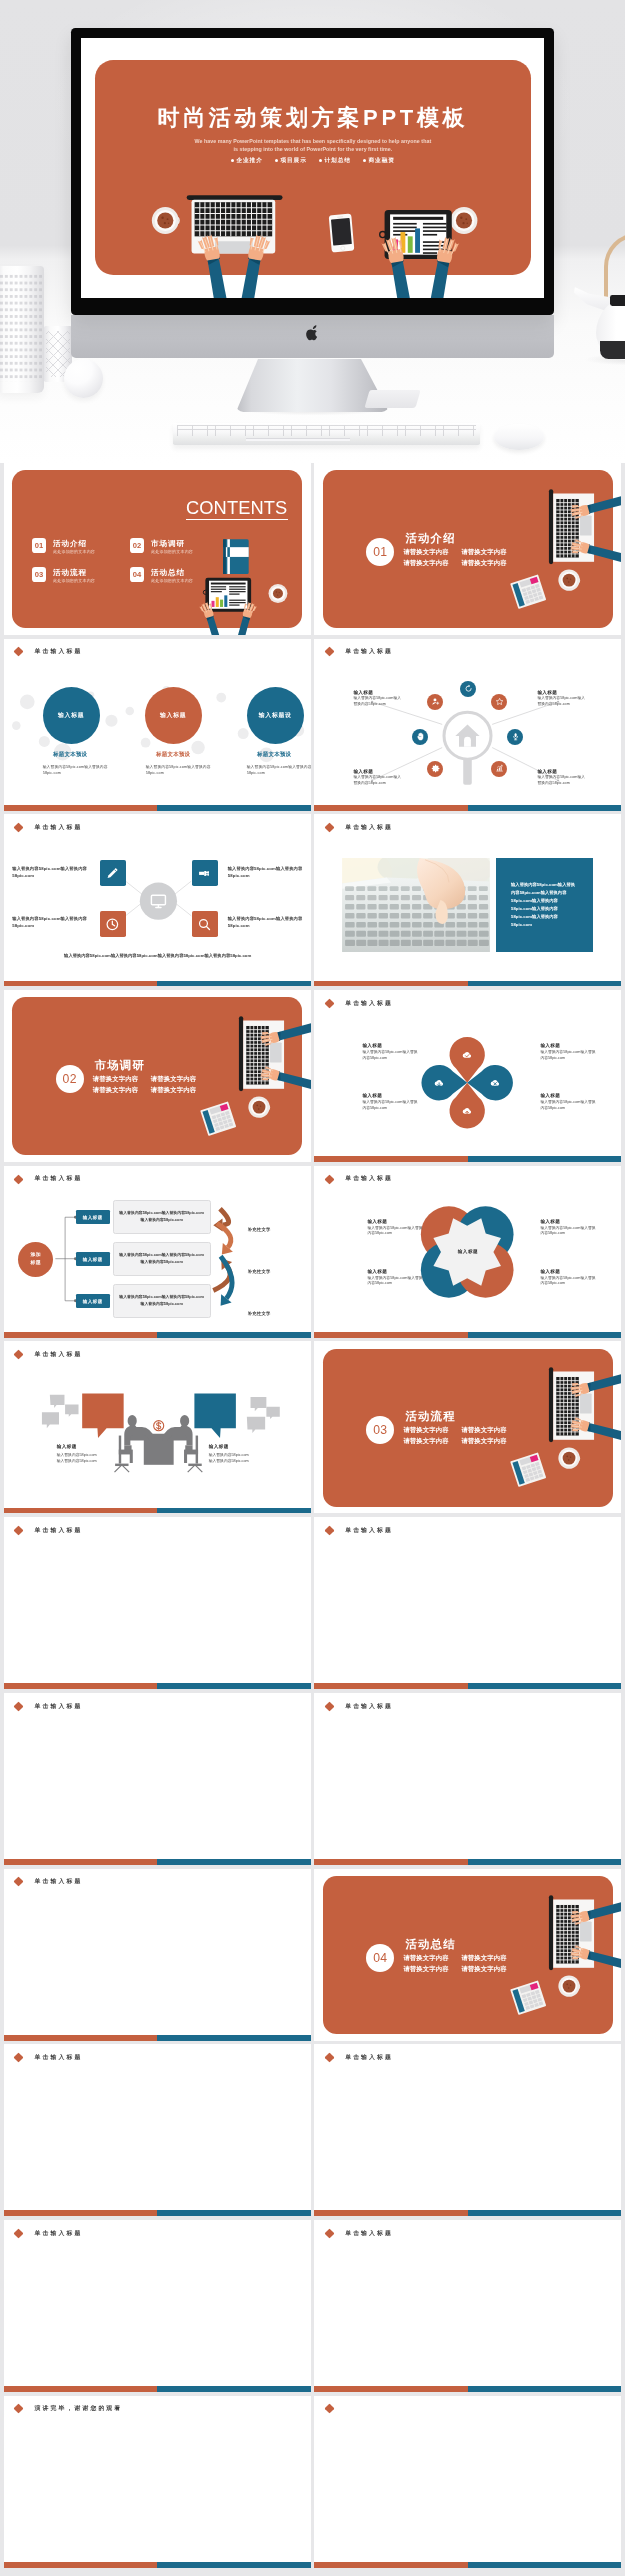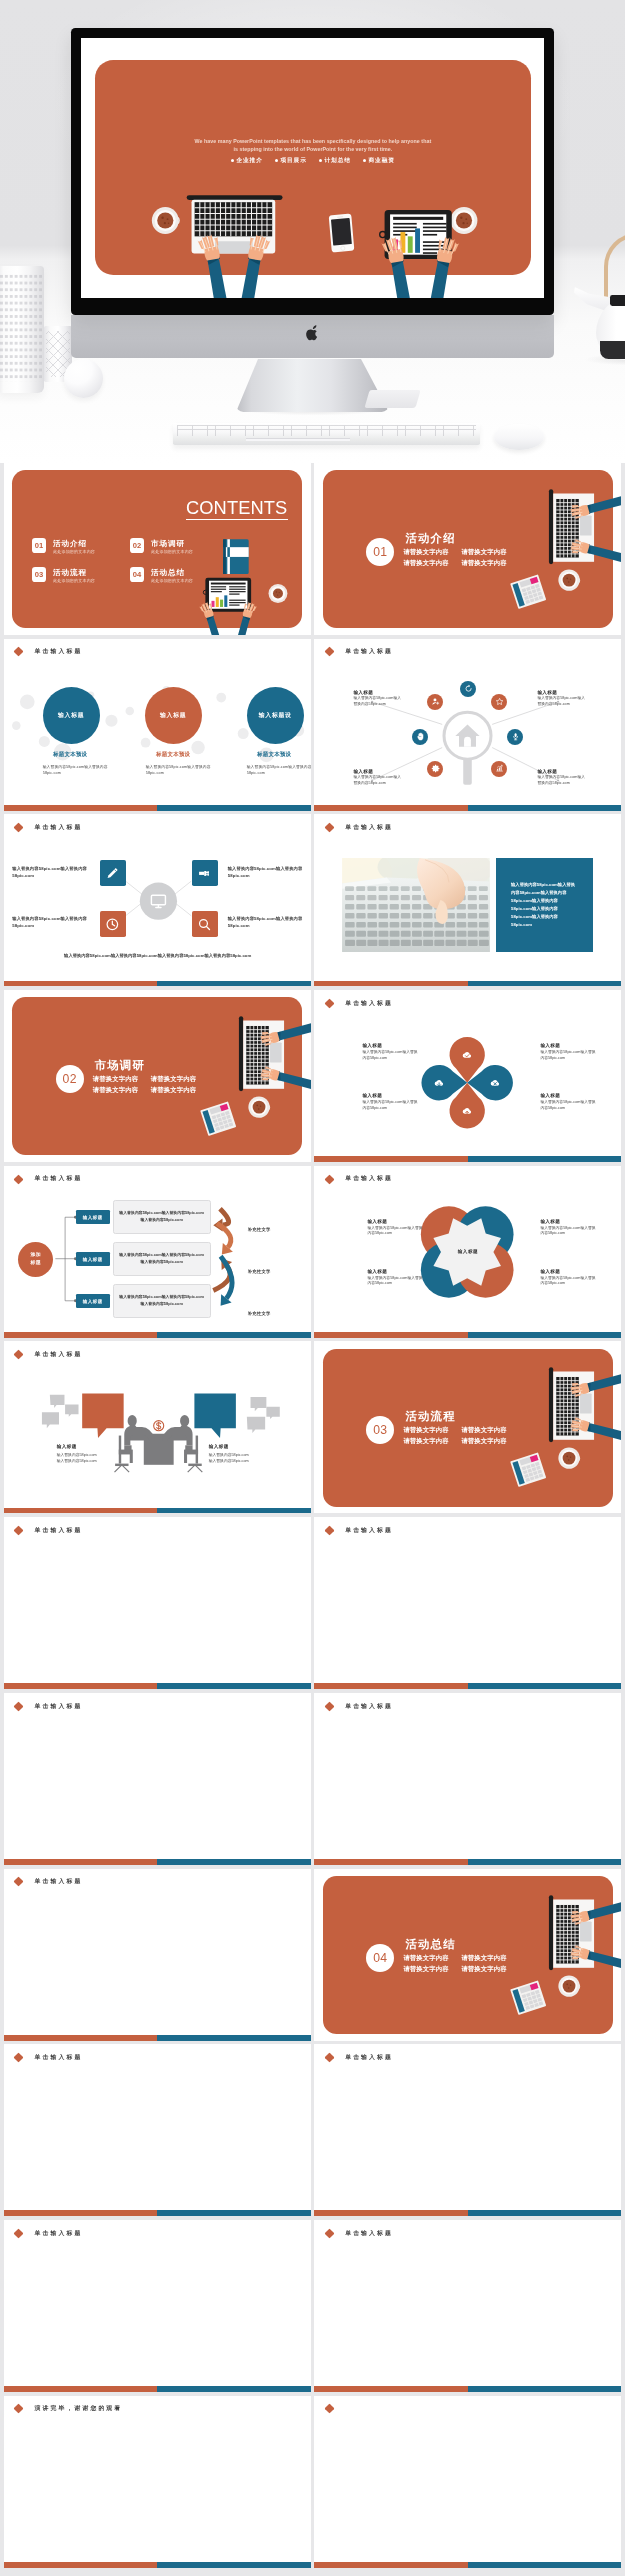--- a/index.html
+++ b/index.html
@@ -316,20 +316,21 @@
 <path d="M-25 4 L-34 187.77777777777777 L23 187.77777777777777 L27 8 Z" fill="#175E80"></path>
 <path d="M-26 -2 L27 -16 L31 6 L-24 22 Z" fill="#0E4A66"></path>
 <path d="M-27 2 C-35 -14 -34 -32 -28 -44 L-32.8 -102.1 A9.4 9.4 0 0 1 -51.2 -97.9 L-41.6 -56 Q-22.0 -47 -2.5 -56 L-9.5 -113.2 A9.6 9.6 0 0 1 -28.5 -110.8 L-21.8 -56 Q-1.9 -47 18.0 -56 L16.6 -114.2 A9.6 9.6 0 0 1 -2.6 -113.8 L-1.2 -56 Q18.0 -47 37.1 -56 L40.8 -97.2 A8.8 8.8 0 0 1 23.2 -98.8 C39 -30 38 -8 27 4 Z" fill="#F3AD85"></path>
 <path d="M-25.9 -38.2 L-37.5 -88.7 A1.8800000000000001 1.8800000000000001 0 0 1 -41.2 -87.9 L-29.6 -37.4 Z" fill="#FBD5B6"></path>
 <path d="M-8.1 -38.2 L-15.6 -100.3 A1.92 1.92 0 0 1 -19.5 -99.9 L-11.9 -37.7 Z" fill="#FBD5B6"></path>
 <path d="M10.7 -38.0 L9.2 -102.0 A1.92 1.92 0 0 1 5.4 -102.0 L6.9 -38.0 Z" fill="#FBD5B6"></path>
 <path d="M28.5 -37.8 L32.7 -85.9 A1.7600000000000002 1.7600000000000002 0 0 1 29.2 -86.2 L24.9 -38.1 Z" fill="#FBD5B6"></path>
 </g>
 </svg>
 
+          <div class="tslide-title">时尚活动策划方案PPT模板</div>
           <div class="tslide-sub s1">We have many PowerPoint templates that has been specifically designed to help anyone that</div>
           <div class="tslide-sub s2">is stepping into the world of PowerPoint for the very first time.</div>
           <div class="tslide-bullets">
             <span>
                 <i class="dot"></i>
                 <b>企业推介</b>
               </span>
             <span>
                 <i class="dot"></i>
                 <b>项目展示</b>

